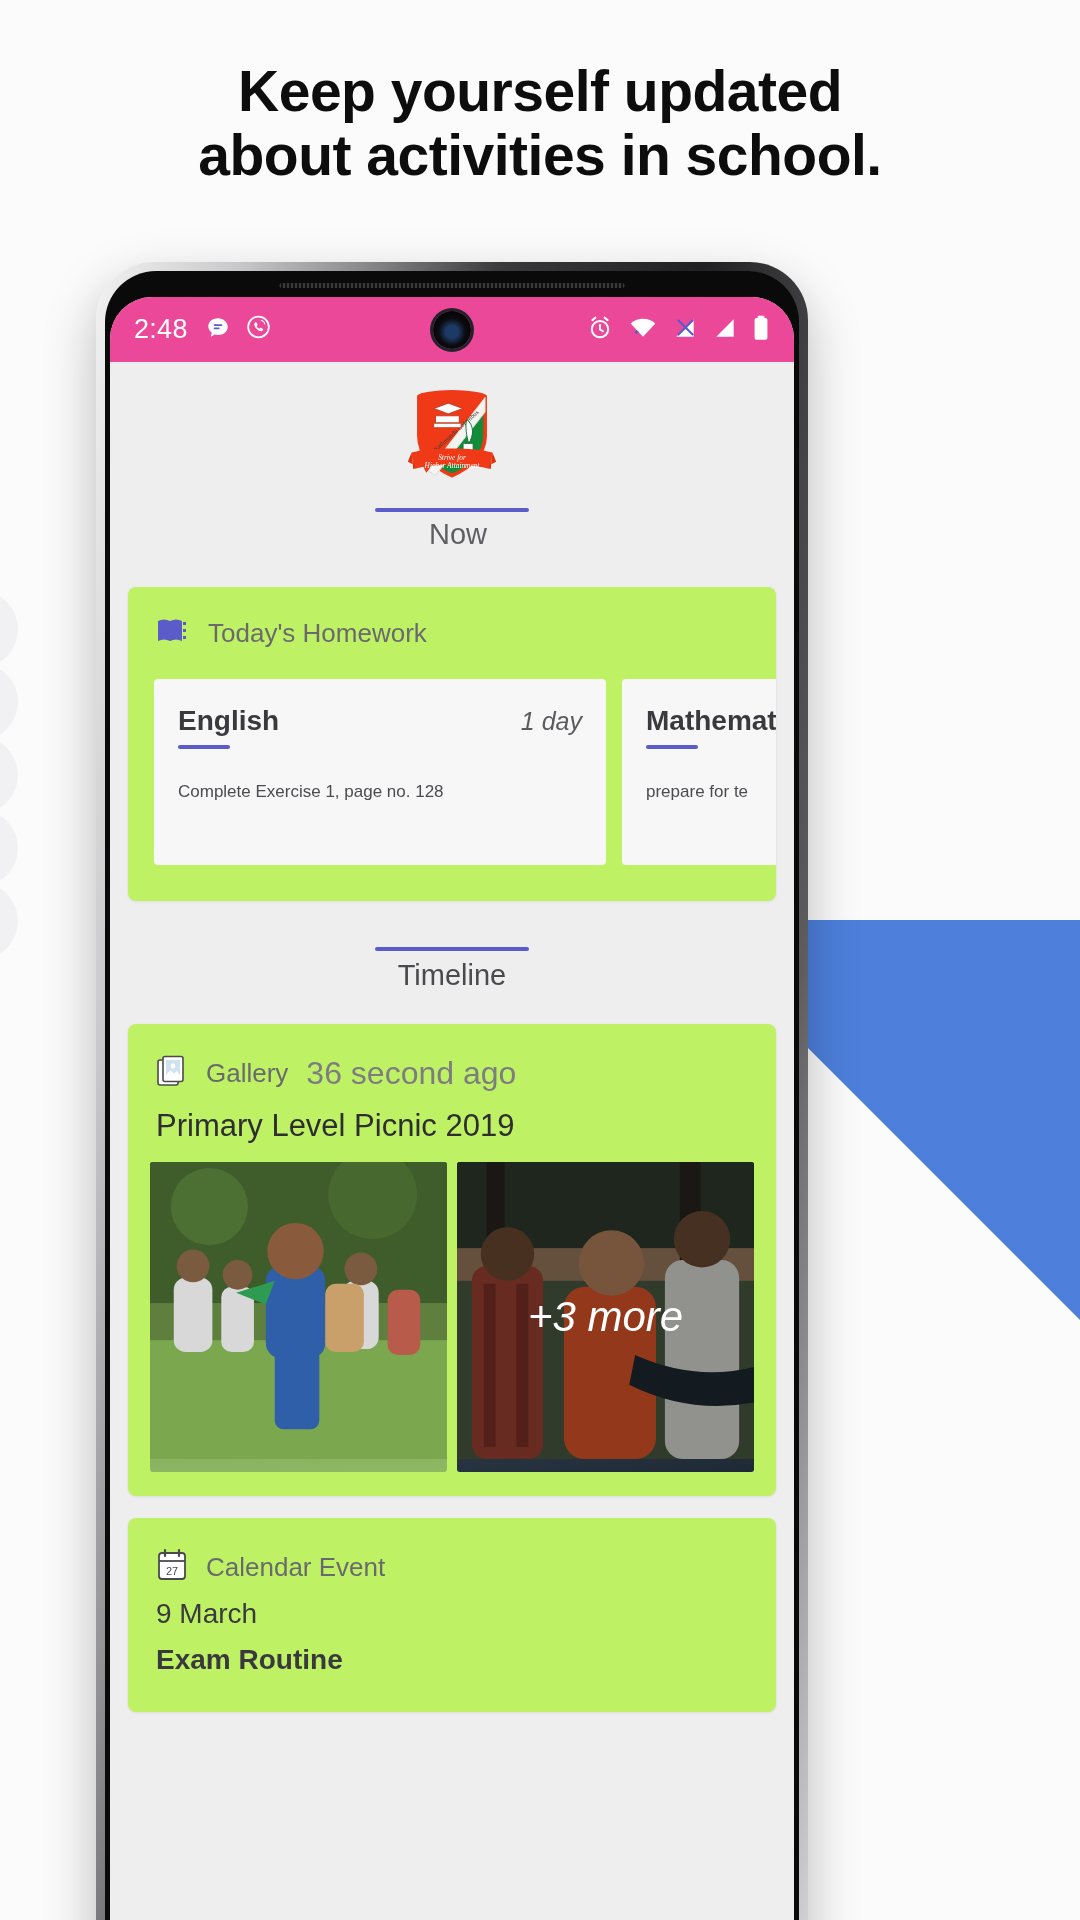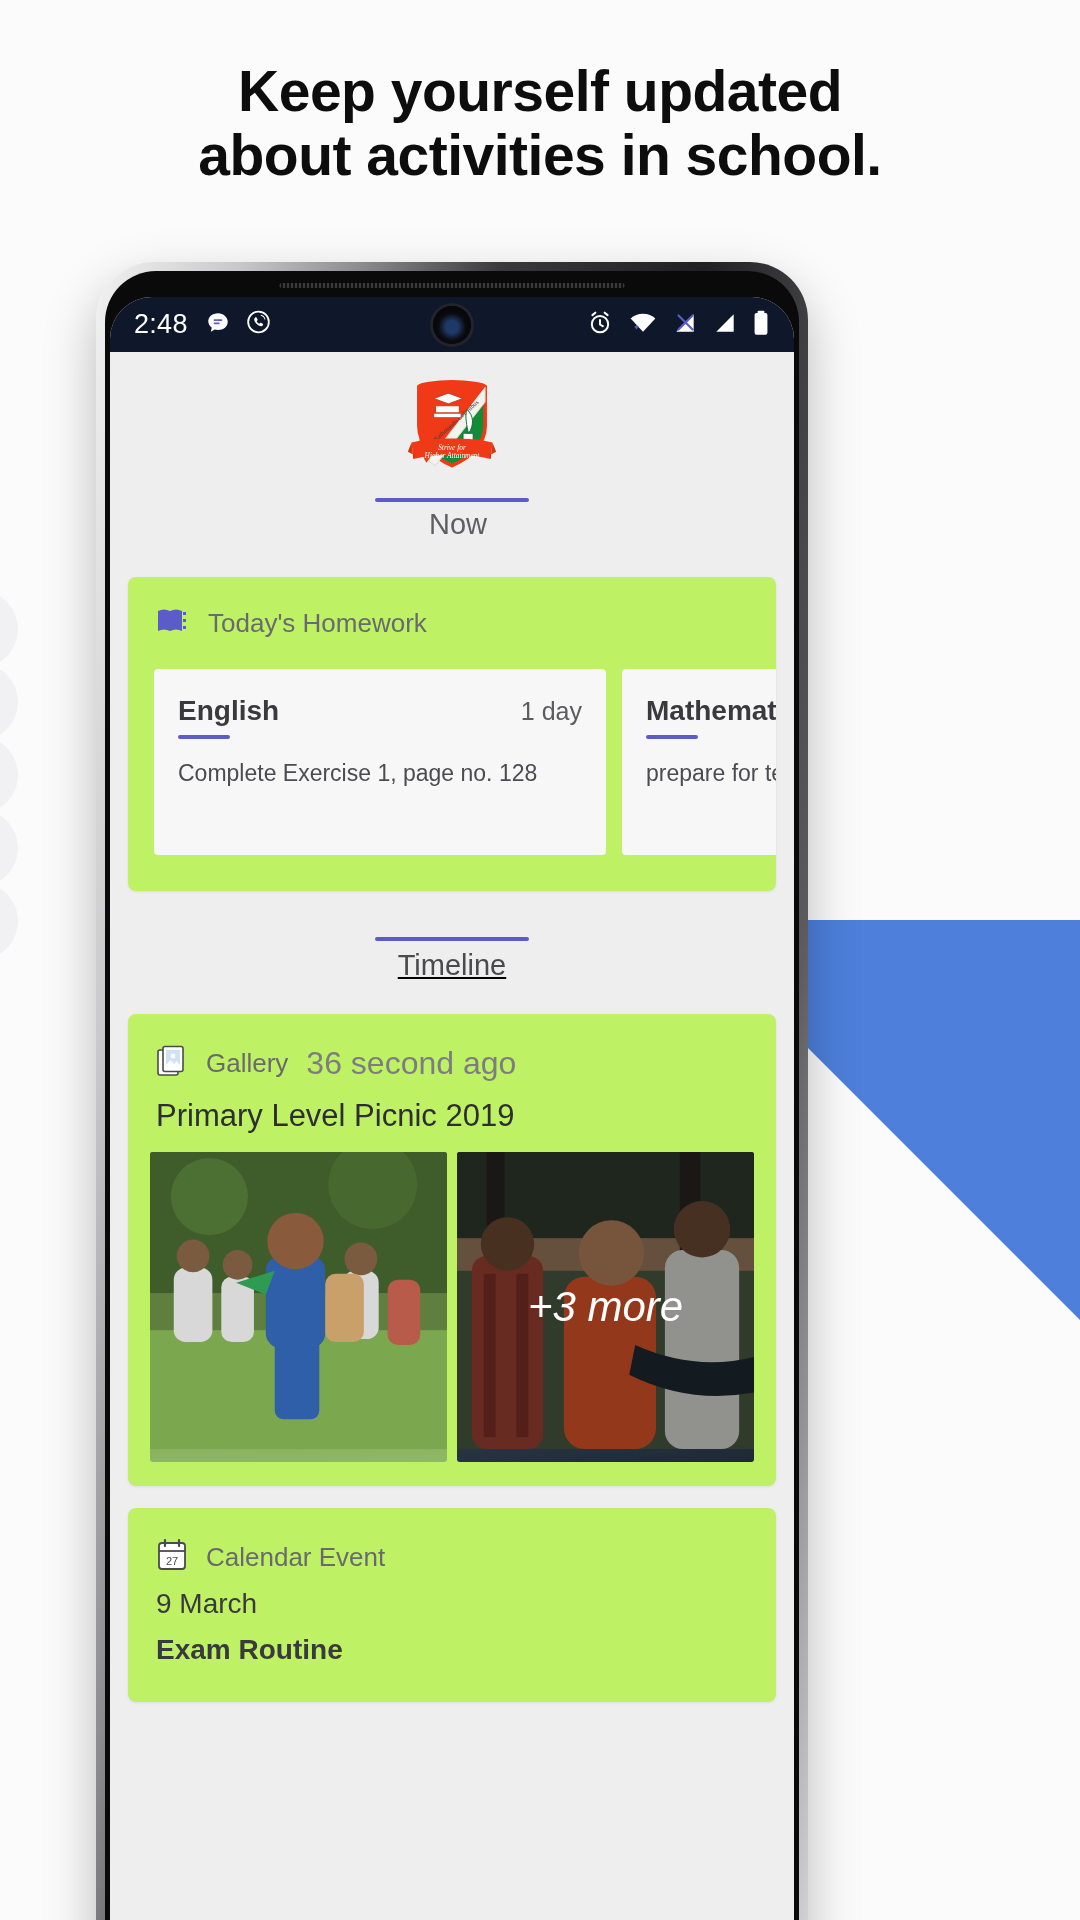--- a/index.html
+++ b/index.html
@@ -68,21 +68,21 @@
   }
   .screen{
     position:absolute; left:5px; right:5px; top:26px; bottom:0;
     background:#eeeeef;
     border-radius:42px 42px 0 0;
     overflow:hidden;
   }
 
   
   .statusbar{
-    position:relative; height:55px; background:#0f172a;
+    position:relative; height:65px; background:#ec4899;
     display:flex; align-items:center; padding:0 24px;
     color:#fff;
   }
   .sb-time{ font-size:27px; font-weight:500; letter-spacing:.3px; }
   .sb-left-icons{ display:flex; align-items:center; gap:14px; margin-left:17px; }
   .sb-spacer{ flex:1; }
   .sb-right-icons{ display:flex; align-items:center; gap:14px; }
   .punchhole{
     position:absolute; left:50%; top:50%; transform:translate(-50%,-50%);
     width:38px; height:38px; border-radius:50%;
@@ -129,25 +129,25 @@
     overflow:hidden;
   }
   .hw-item{
     flex:0 0 auto; width:452px;
     background:#f7f7f8; border-radius:4px;
     padding:26px 24px 24px;
     min-height:186px;
   }
   .hw-row{ display:flex; align-items:baseline; justify-content:space-between; }
   .hw-subject{ font-size:28px; font-weight:700; color:#3a3a3e; }
-  .hw-due{ font-size:25px; color:#5c5c60; }
+  .hw-due{ font-size:25px; color:#5c5c60;font-style:italic; }
   .hw-bar{ width:52px; height:4px; background:#5b5bc9; margin-top:8px; border-radius:2px; }
-  .hw-desc{ font-size:23px; color:#4c4c50; margin-top:19px; line-height:1.35; }
-
-  .timeline-strip{ text-align:center; margin-top:46px;text-decoration:underline; }
+  .hw-desc{ font-size:17px; color:#4c4c50; margin-top:32px; line-height:1.35; }
+
+  .timeline-strip{ text-align:center; margin-top:46px; }
   .timeline-underline{
     width:154px; height:4px; background:#5b5bc9; margin:0 auto 8px; border-radius:2px;
   }
   .timeline-label{ font-size:29px; color:#4a4a4e; display:block; padding-bottom:10px; }
 
   .post-title{
     font-size:31px; color:#2e2e32; padding:10px 28px 18px;
   }
   .gallery{
     display:flex; gap:10px; padding:0 22px 24px;

